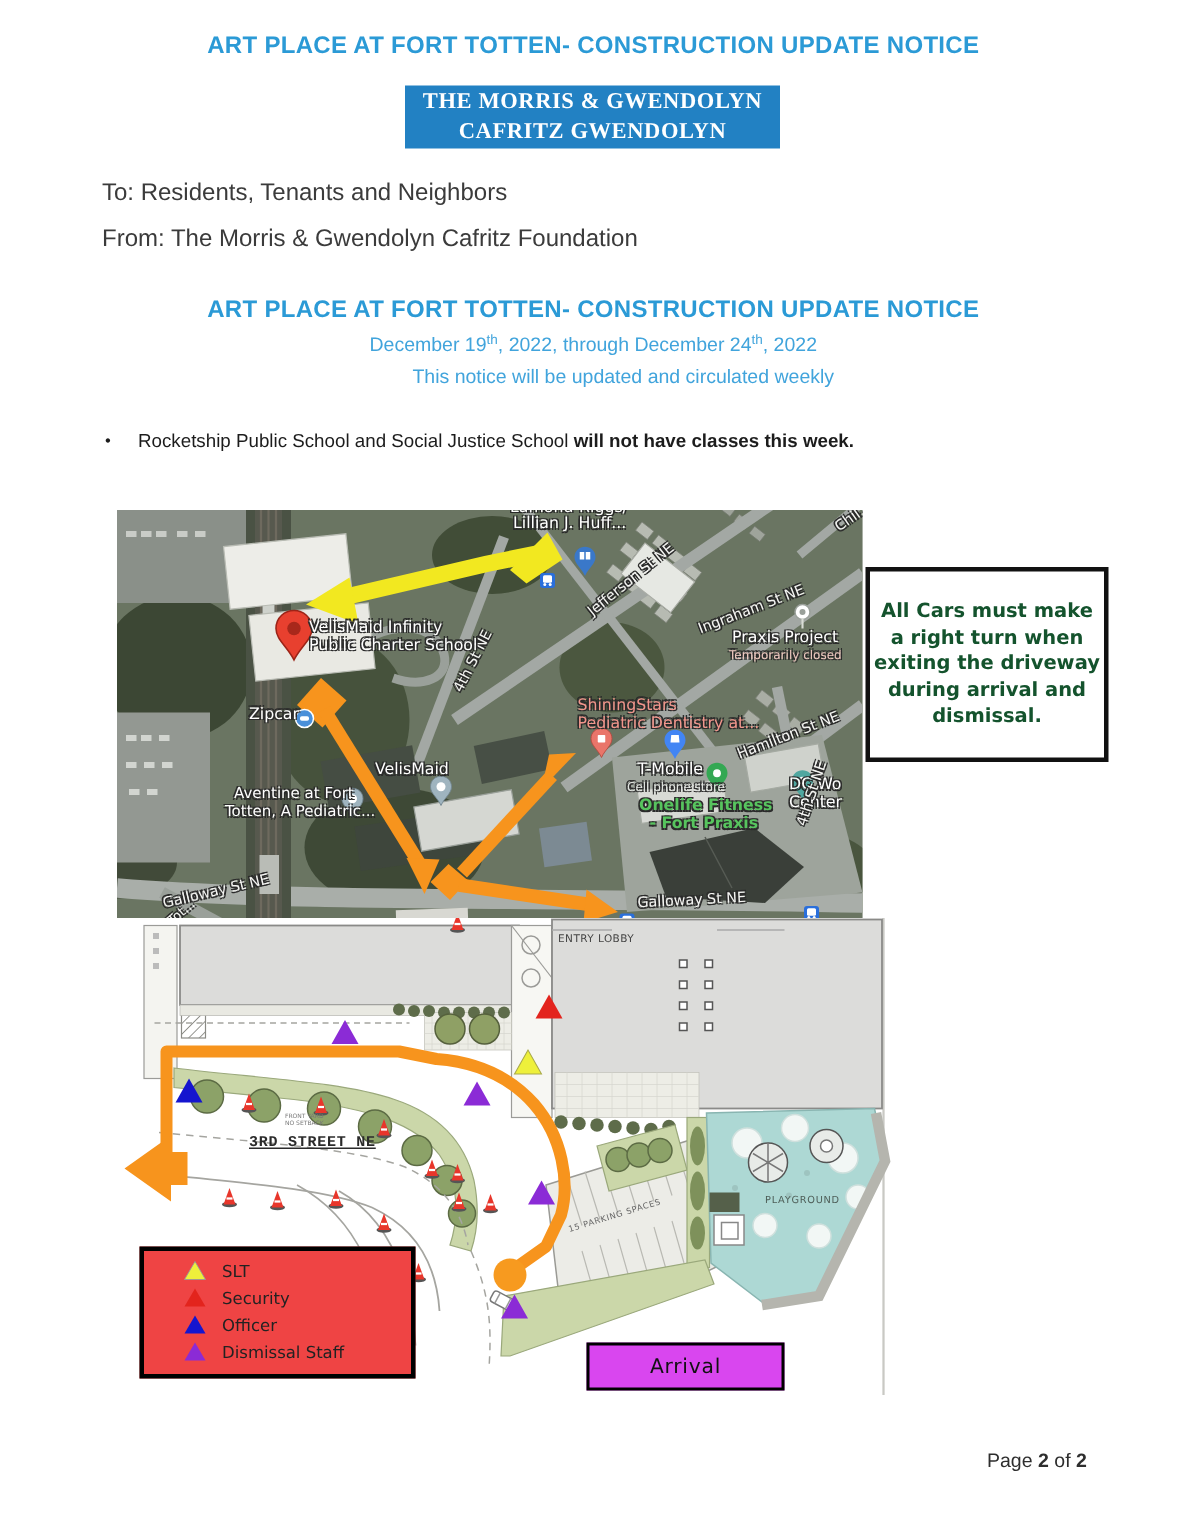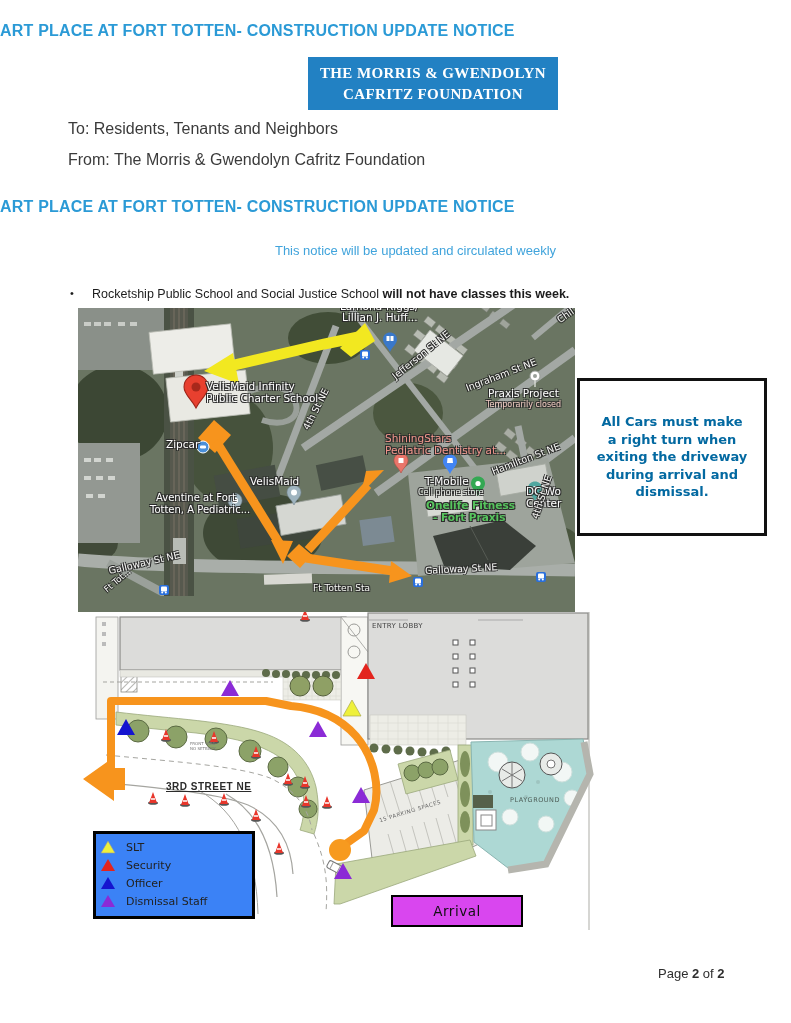--- a/index.html
+++ b/index.html
@@ -1,67 +1,70 @@
 <!DOCTYPE html>
 <html><head>
 <meta charset="utf-8">
 <style>
   html,body{margin:0;padding:0;background:#fff;}
   #page{position:relative;width:791px;height:1023px;background:#ffffff;overflow:hidden;
         font-family:"Liberation Sans",sans-serif;color:#3b3b3b;}
   .abs{position:absolute;}
   
-  .doc-title{width:791px;text-align:left;font-weight:bold;font-size:16px;letter-spacing:.2px;color:#2b9ad6;}
-  .banner{left:270px;top:57px;width:250px;height:53px;background:#2281c3;display:flex;flex-direction:column;
+  .doc-title{width:791px;text-align:center;font-weight:bold;font-size:16px;letter-spacing:.2px;color:#2b9ad6;}
+  .banner{left:270px;top:57px;width:250px;height:42px;background:#2281c3;display:flex;flex-direction:column;
           justify-content:center;align-items:center;color:#fff;font-family:"Liberation Serif",serif;
-          font-weight:bold;font-size:15px;line-height:1.35;letter-spacing:.4px;margin-left:38px;}
+          font-weight:bold;font-size:15px;line-height:1.35;letter-spacing:.4px;}
   .bodyline{font-size:16px;color:#3b3b3b;}
   .dateline{width:791px;text-align:center;font-size:13px;color:#41a4dc;}
   sup{font-size:9px;}
   .bullet-row{left:70px;top:287px;width:620px;font-size:12.5px;color:#1c1c1c;}
   .bullet-glyph{display:inline-block;width:22px;font-size:11px;vertical-align:1px;}
   .b{font-weight:bold;}
   
-  #map{left:78px;top:308px;width:497px;height:312px;overflow:hidden;background:#6a7562;text-decoration:underline;}
+  #map{left:78px;top:340px;width:497px;height:312px;overflow:hidden;background:#6a7562;text-decoration:underline;}
   .mlabel{position:absolute;color:#fff;font-family:"DejaVu Sans",sans-serif;font-size:10.5px;line-height:1.12;
           text-shadow:-1px -1px 0 #2b2b2b,1px -1px 0 #2b2b2b,-1px 1px 0 #2b2b2b,1px 1px 0 #2b2b2b;white-space:nowrap;}
   .mstreet{font-size:9.5px;color:#f4f4f2;font-weight:normal;}
   .msmall{font-size:8px;}
   
   #callout{left:577px;top:378px;width:152px;height:120px;border:3px solid #111;background:#fff;
            display:flex;align-items:center;justify-content:center;text-align:center;
-           font-family:"DejaVu Sans",sans-serif;font-weight:bold;font-size:13px;line-height:1.35;color:#0369a1;padding:16px;}
+           font-family:"DejaVu Sans",sans-serif;font-weight:bold;font-size:13px;line-height:1.35;color:#14532d;padding:2px;}
   
   #plan{left:78px;top:612px;width:570px;height:318px;background:#fff;overflow:hidden;text-align:right;}
   .plabel{position:absolute;font-family:"DejaVu Sans",sans-serif;color:#333;white-space:nowrap;}
-  #legend{left:15px;top:219px;width:152px;height:78px;border:3px solid #000;background:#3b82f6;padding:4px 0 0 4px;}
+  #legend{left:15px;top:219px;width:152px;height:78px;border:3px solid #000;background:#ef4444;padding:4px 0 0 26px;}
   .leg-row{display:flex;align-items:center;height:18px;}
   .leg-row svg{margin-right:10px;}
   .leg-label{font-family:"DejaVu Sans",sans-serif;font-size:11px;color:#222;}
   #arrival{left:313px;top:283px;width:128px;height:28px;border:2.5px solid #000;background:#d946ef;
            display:flex;align-items:center;justify-content:center;font-family:"DejaVu Sans",sans-serif;
            font-size:13.5px;color:#111;letter-spacing:.5px;}
   .footer{left:658px;top:966px;font-size:13px;color:#2e2e2e;}
 </style>
 </head>
 <body>
 
 <div id="page">
 
   <div class="abs doc-title" style="top:22px;">ART PLACE AT FORT TOTTEN- CONSTRUCTION UPDATE NOTICE</div>
 
   <div class="abs banner">
     <div>THE MORRIS &amp; GWENDOLYN</div>
-    <div>CAFRITZ FOUNDATION</div>
+    <div>CAFRITZ GWENDOLYN</div>
   </div>
 
   <div class="abs bodyline" style="left:68px;top:120px;">To: Residents, Tenants and Neighbors</div>
   <div class="abs bodyline" style="left:68px;top:151px;">From: The Morris &amp; Gwendolyn Cafritz Foundation</div>
 
   <div class="abs doc-title" style="top:198px;">ART PLACE AT FORT TOTTEN- CONSTRUCTION UPDATE NOTICE</div>
+  <div class="abs dateline" style="top:221px;">
+    <span>December 19</span><sup>th</sup><span>, 2022, through December 24</span><sup>th</sup><span>, 2022</span>
+  </div>
   <div class="abs dateline" style="top:243px;padding-left:20px;">This notice will be updated and circulated weekly</div>
 
   <div class="abs bullet-row">
     <span class="bullet-glyph">•</span><span>Rocketship Public School and Social Justice School</span><span class="b"> will not have classes this week.</span>
   </div>
 
   <div id="map" class="abs">
     <svg width="497" height="288" viewBox="0 0 497 288">
 
       <rect x="0" y="0" width="497" height="288" fill="#6a7562"></rect>
@@ -527,21 +530,21 @@
         <polygon points="274,191 292,191 283,175" fill="#8b2bd6"></polygon>
         <polygon points="256,267 274,267 265,251" fill="#8b2bd6"></polygon>
         <polygon points="39,123 57,123 48,107" fill="#1515cf"></polygon>
         <polygon points="279,67 297,67 288,51" fill="#e3241d"></polygon>
         <polygon points="265,104 283,104 274,88" fill="#eef03b" stroke="#a9a94a" stroke-width="0.7"></polygon>
       </g>
     </svg>
 
     
     <div class="plabel" style="left:294px;top:10px;font-size:7px;letter-spacing:.3px;color:#444;">ENTRY LOBBY</div>
-    <div class="plabel" style="left:88px;top:145px;font-family:Liberation Sans, sans-serif;font-weight:bold;font-size:10px;letter-spacing:.5px;text-decoration:underline;color:#2b2b2b;margin-top:24px;">3RD STREET NE</div>
+    <div class="plabel" style="left:88px;top:145px;font-family:Liberation Mono, monospace;font-weight:bold;font-size:10px;letter-spacing:.5px;text-decoration:underline;color:#2b2b2b;">3RD STREET NE</div>
     <div class="plabel" style="left:112px;top:129px;font-size:4px;color:#777;">FRONT YARD</div>
     <div class="plabel" style="left:112px;top:134px;font-size:4px;color:#777;">NO SETBACK</div>
     <div class="plabel" style="left:300px;top:196px;font-size:5.5px;color:#666;letter-spacing:.5px;transform:rotate(-17deg);">15 PARKING SPACES</div>
     <div class="plabel" style="left:432px;top:184px;font-size:6.5px;color:#4e5e58;letter-spacing:.5px;">PLAYGROUND</div>
 
     
     <div id="legend" class="abs">
       <div class="leg-row">
         <svg width="16" height="14">
             <polygon points="1,13 15,13 8,1" stroke="#999" stroke-width="0.6" fill="#eef03b"></polygon>

